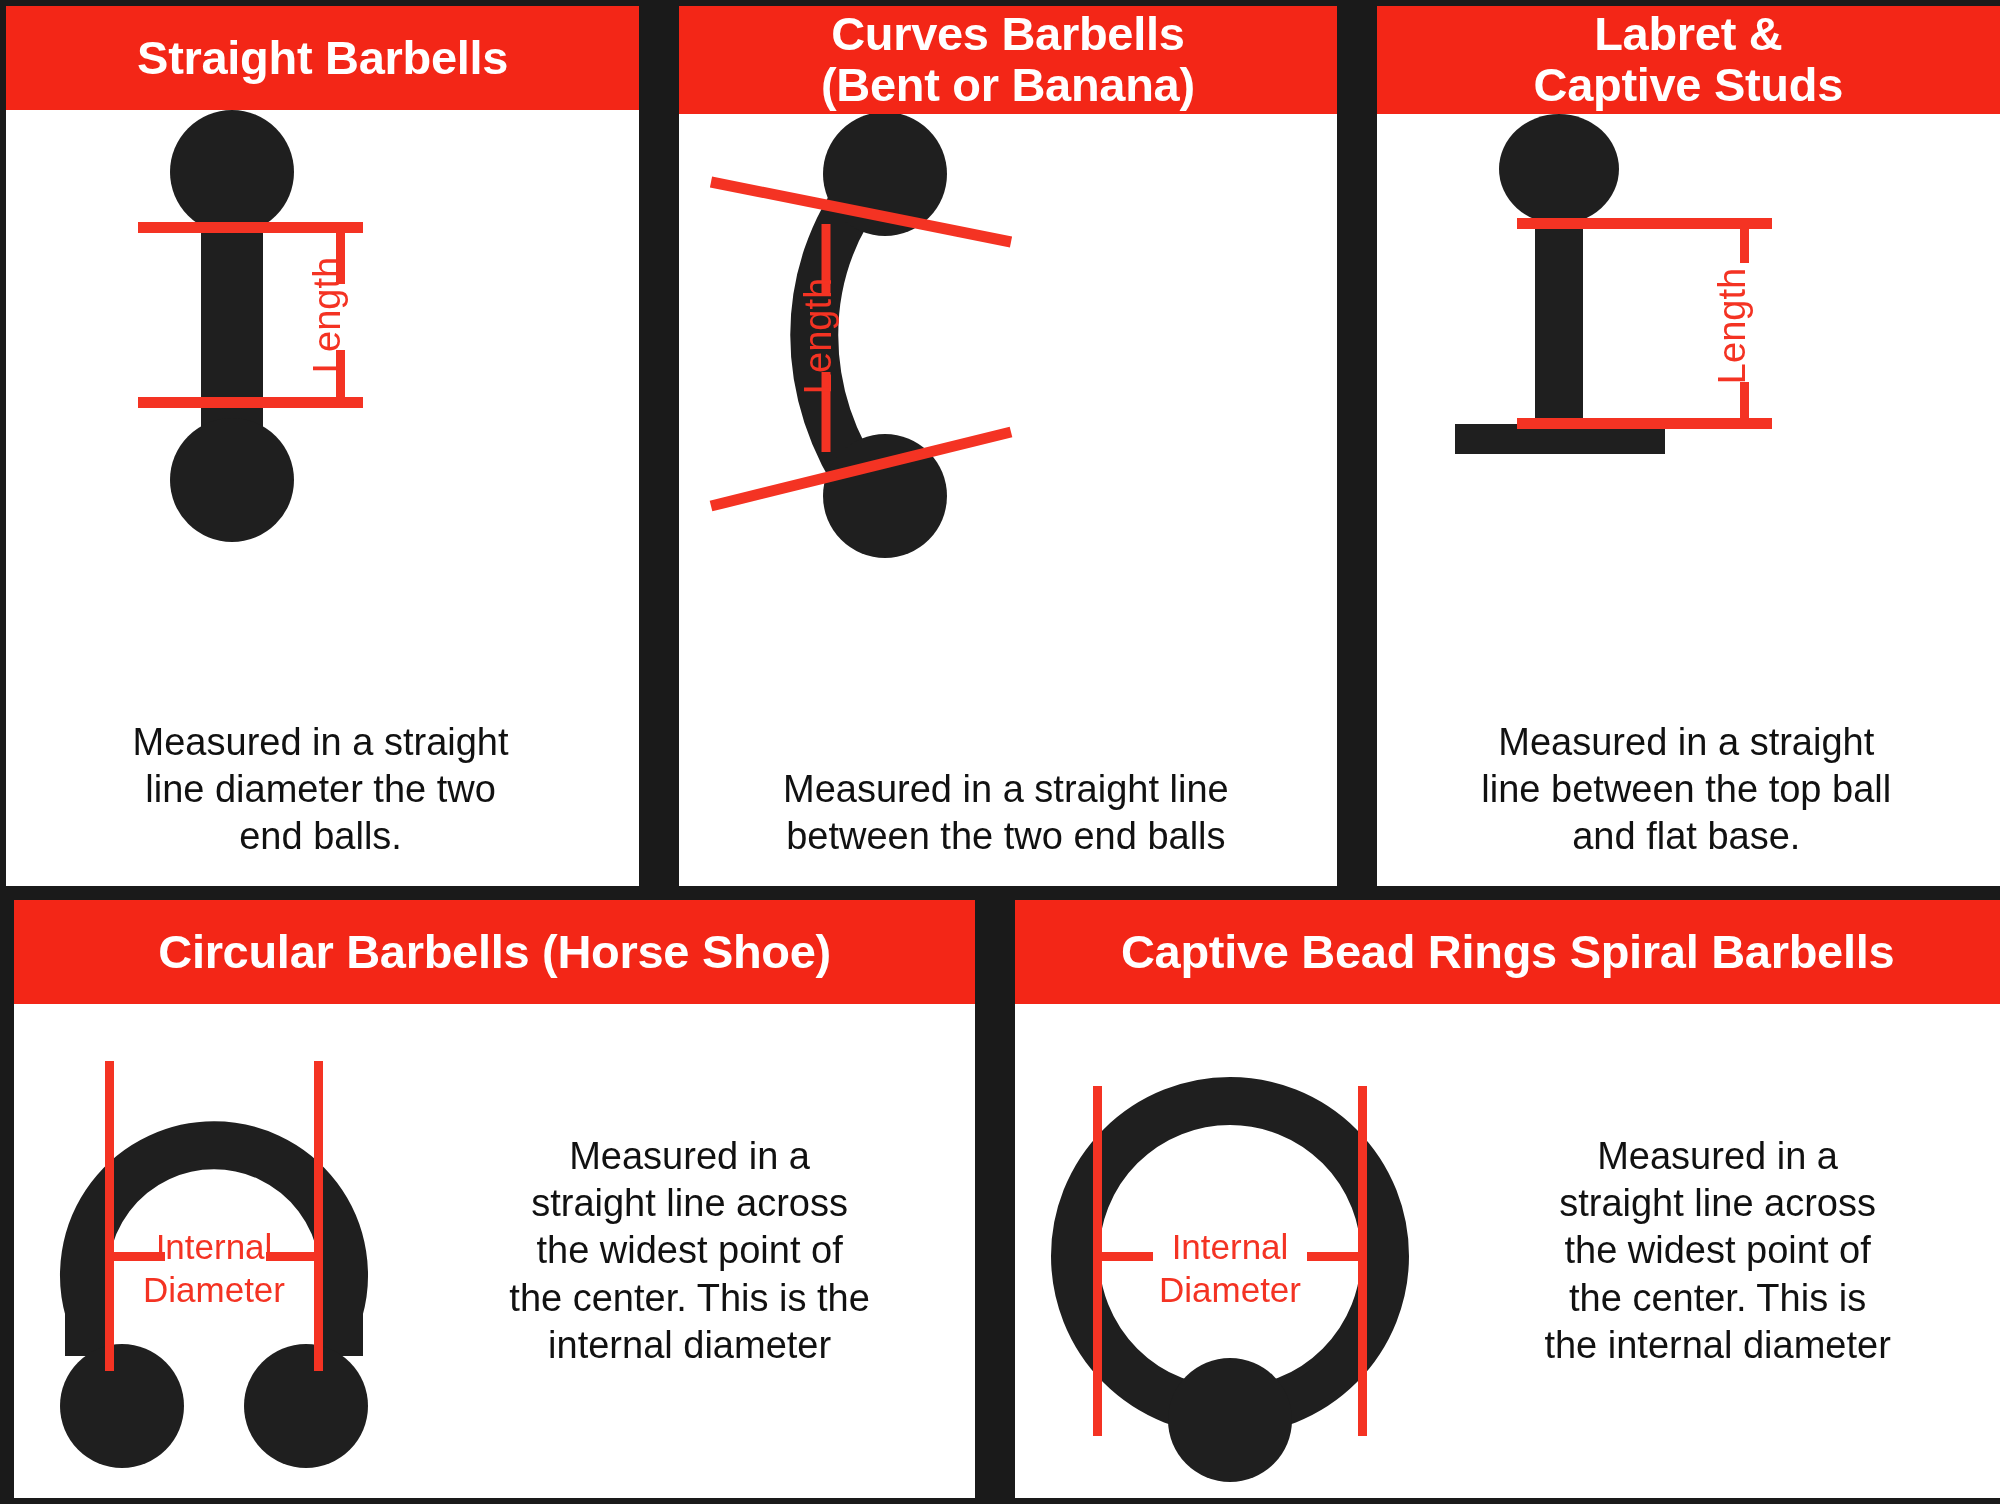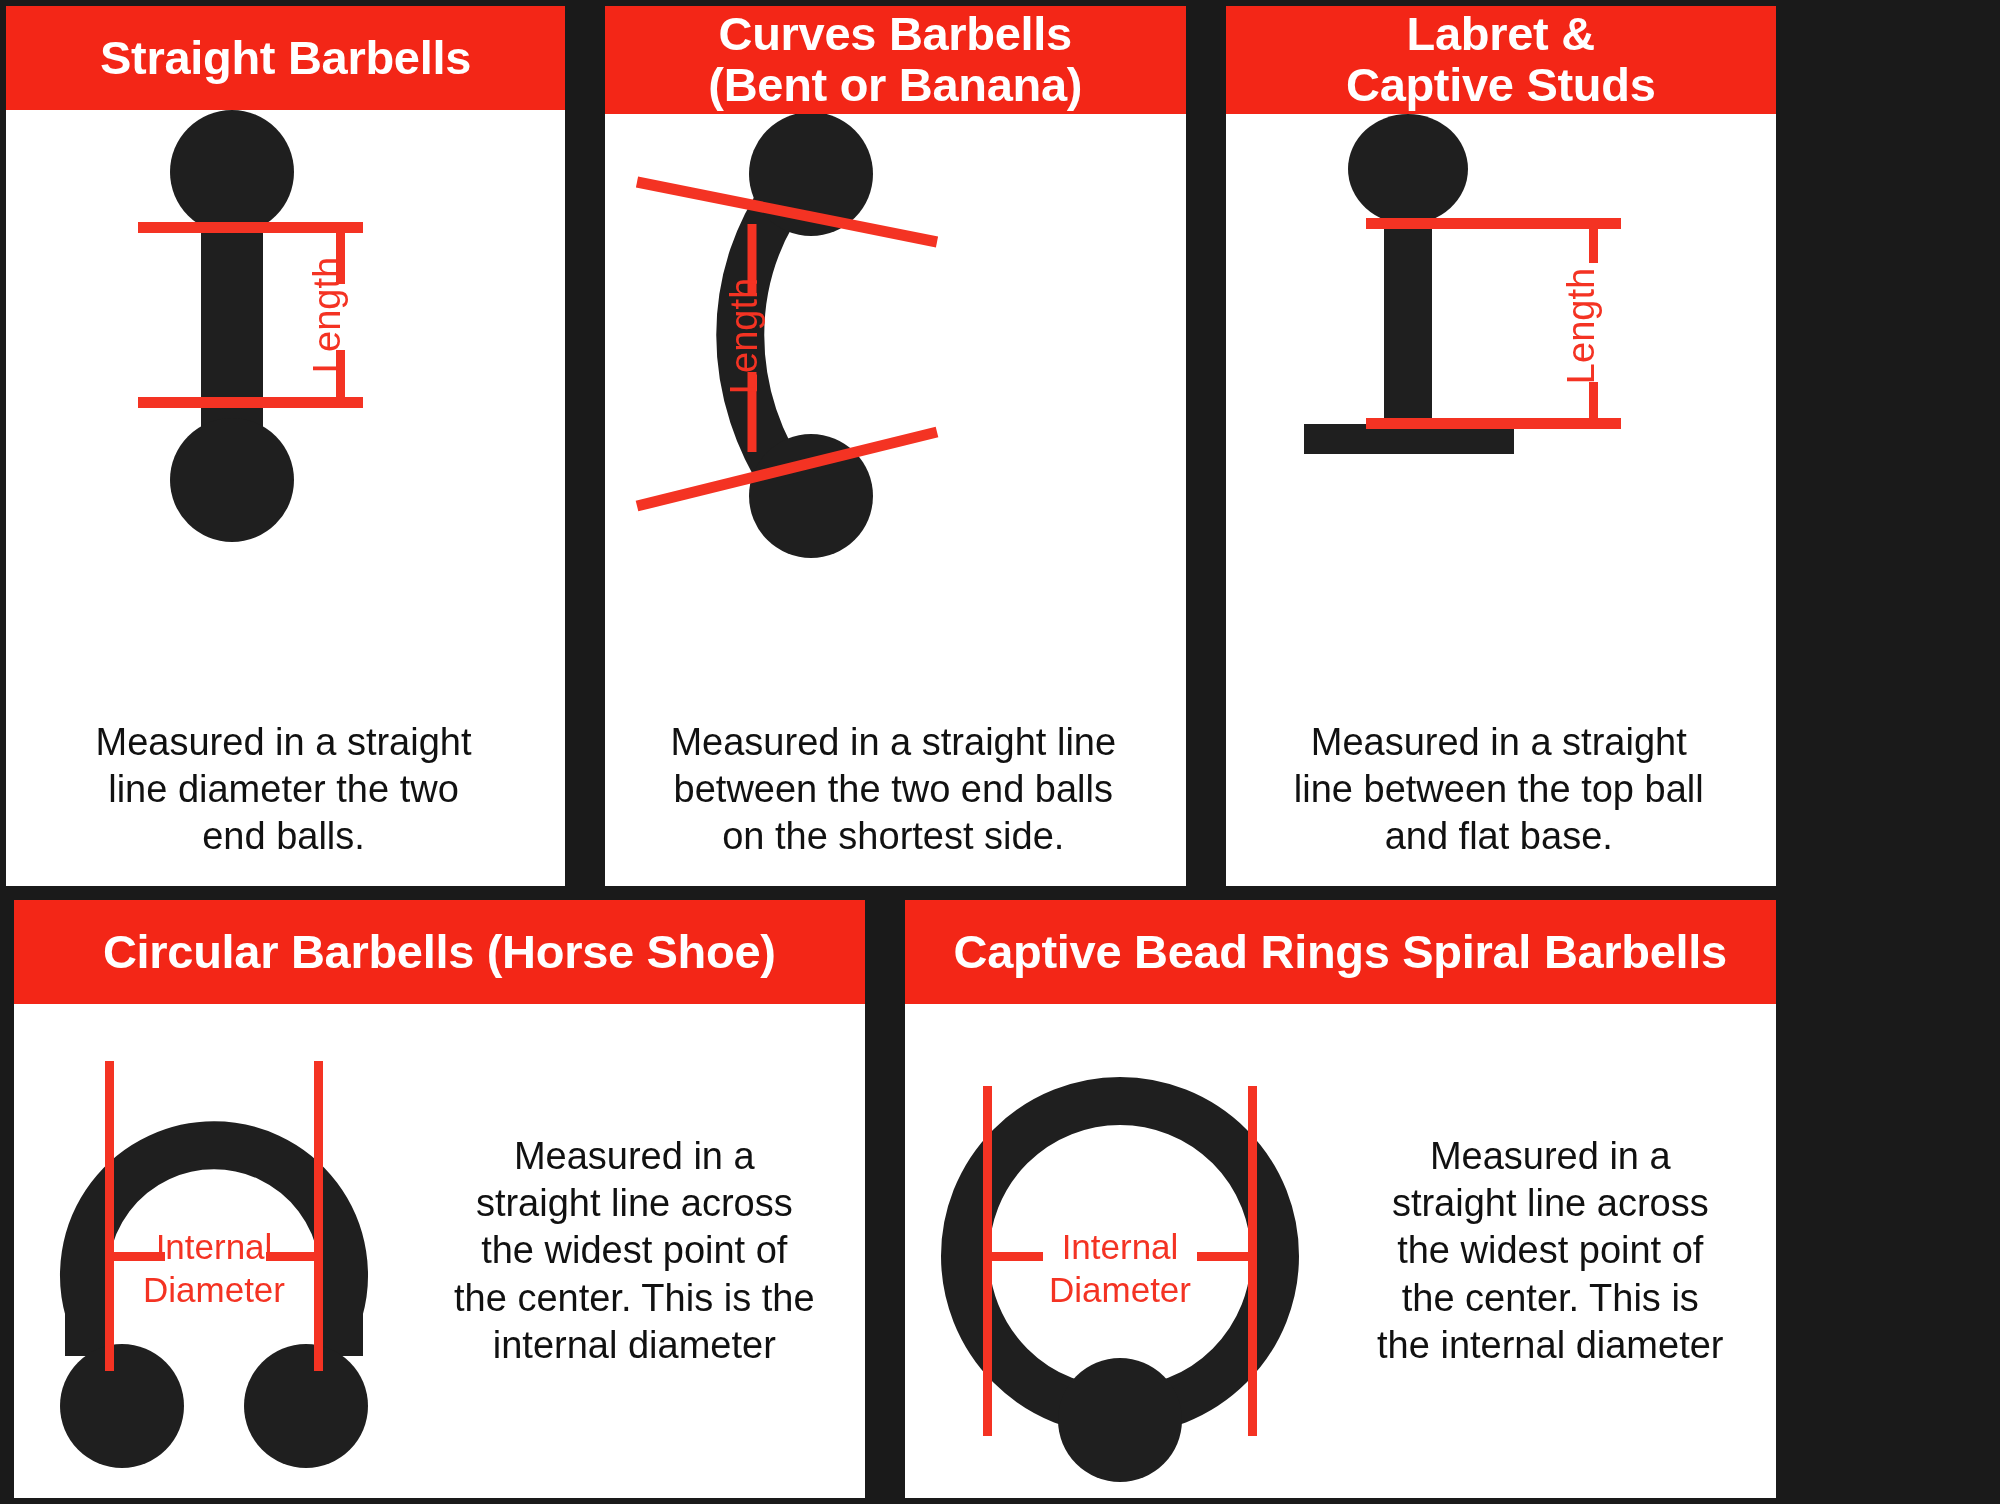--- a/index.html
+++ b/index.html
@@ -19,21 +19,21 @@
     width: 2000px;
     height: 1504px;
     background: #1a1a1a;
     box-sizing: border-box;
   }
 
   
   .row {
     position: absolute;
     left: 0;
-    width: 1776px;
+    width: 2000px;
     display: flex;
     gap: 32px;
   }
   .row-top    { top: 6px;  height: 880px; }
   .row-bottom { top: 900px; height: 598px; }
 
   .panel {
     background: #ffffff;
     display: flex;
     flex-direction: column;
@@ -156,21 +156,20 @@
           <line x1="32" y1="392" x2="332" y2="318" stroke="#f43323" stroke-width="11"></line>
 
           <line x1="147" y1="110" x2="147" y2="182" stroke="#f43323" stroke-width="9"></line>
           <line x1="147" y1="258" x2="147" y2="338" stroke="#f43323" stroke-width="9"></line>
           <text x="152" y="222" fill="#f43323" font-family="Liberation Sans, sans-serif" font-size="38" text-anchor="middle" transform="rotate(-90 152 222)">Length</text>
         </svg>
       </div>
       <div class="caption">
         <div>Measured in a straight line</div>
         <div>between the two end balls</div>
-        <div>on the shortest side.</div>
       </div>
     </div>
 
     <div class="panel p-labret">
       <div class="banner banner-2line">
         <div>
           <div>Labret &amp;</div>
           <div>Captive Studs</div>
         </div>
       </div>

